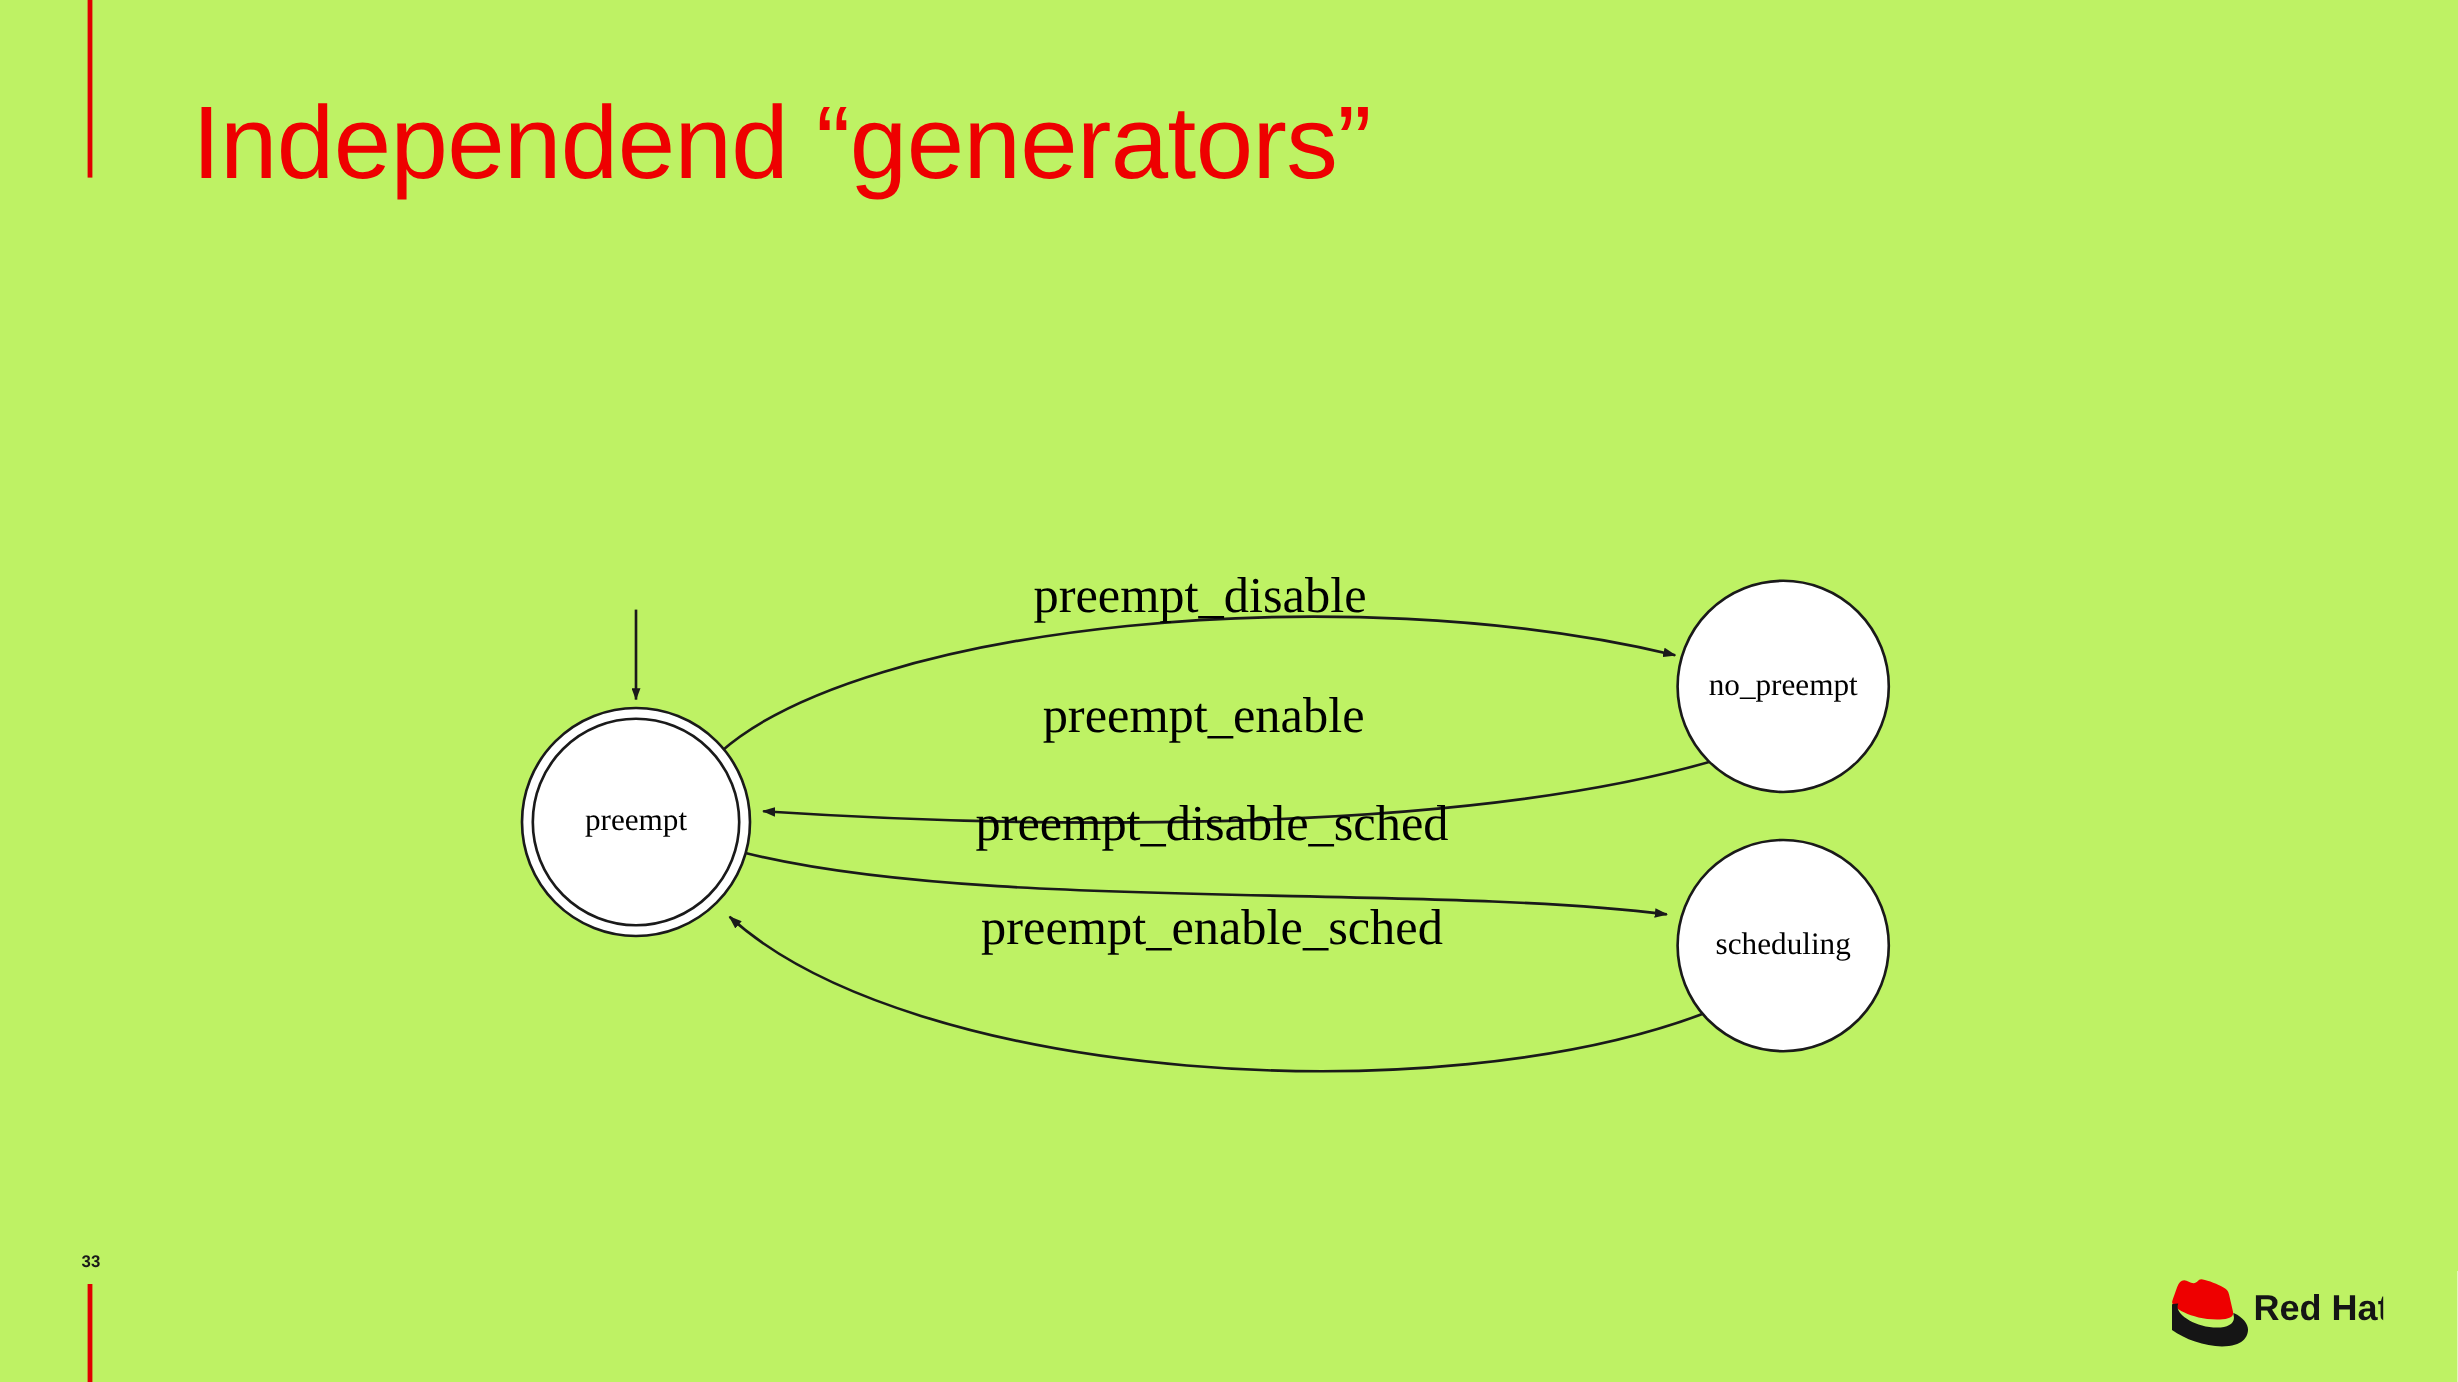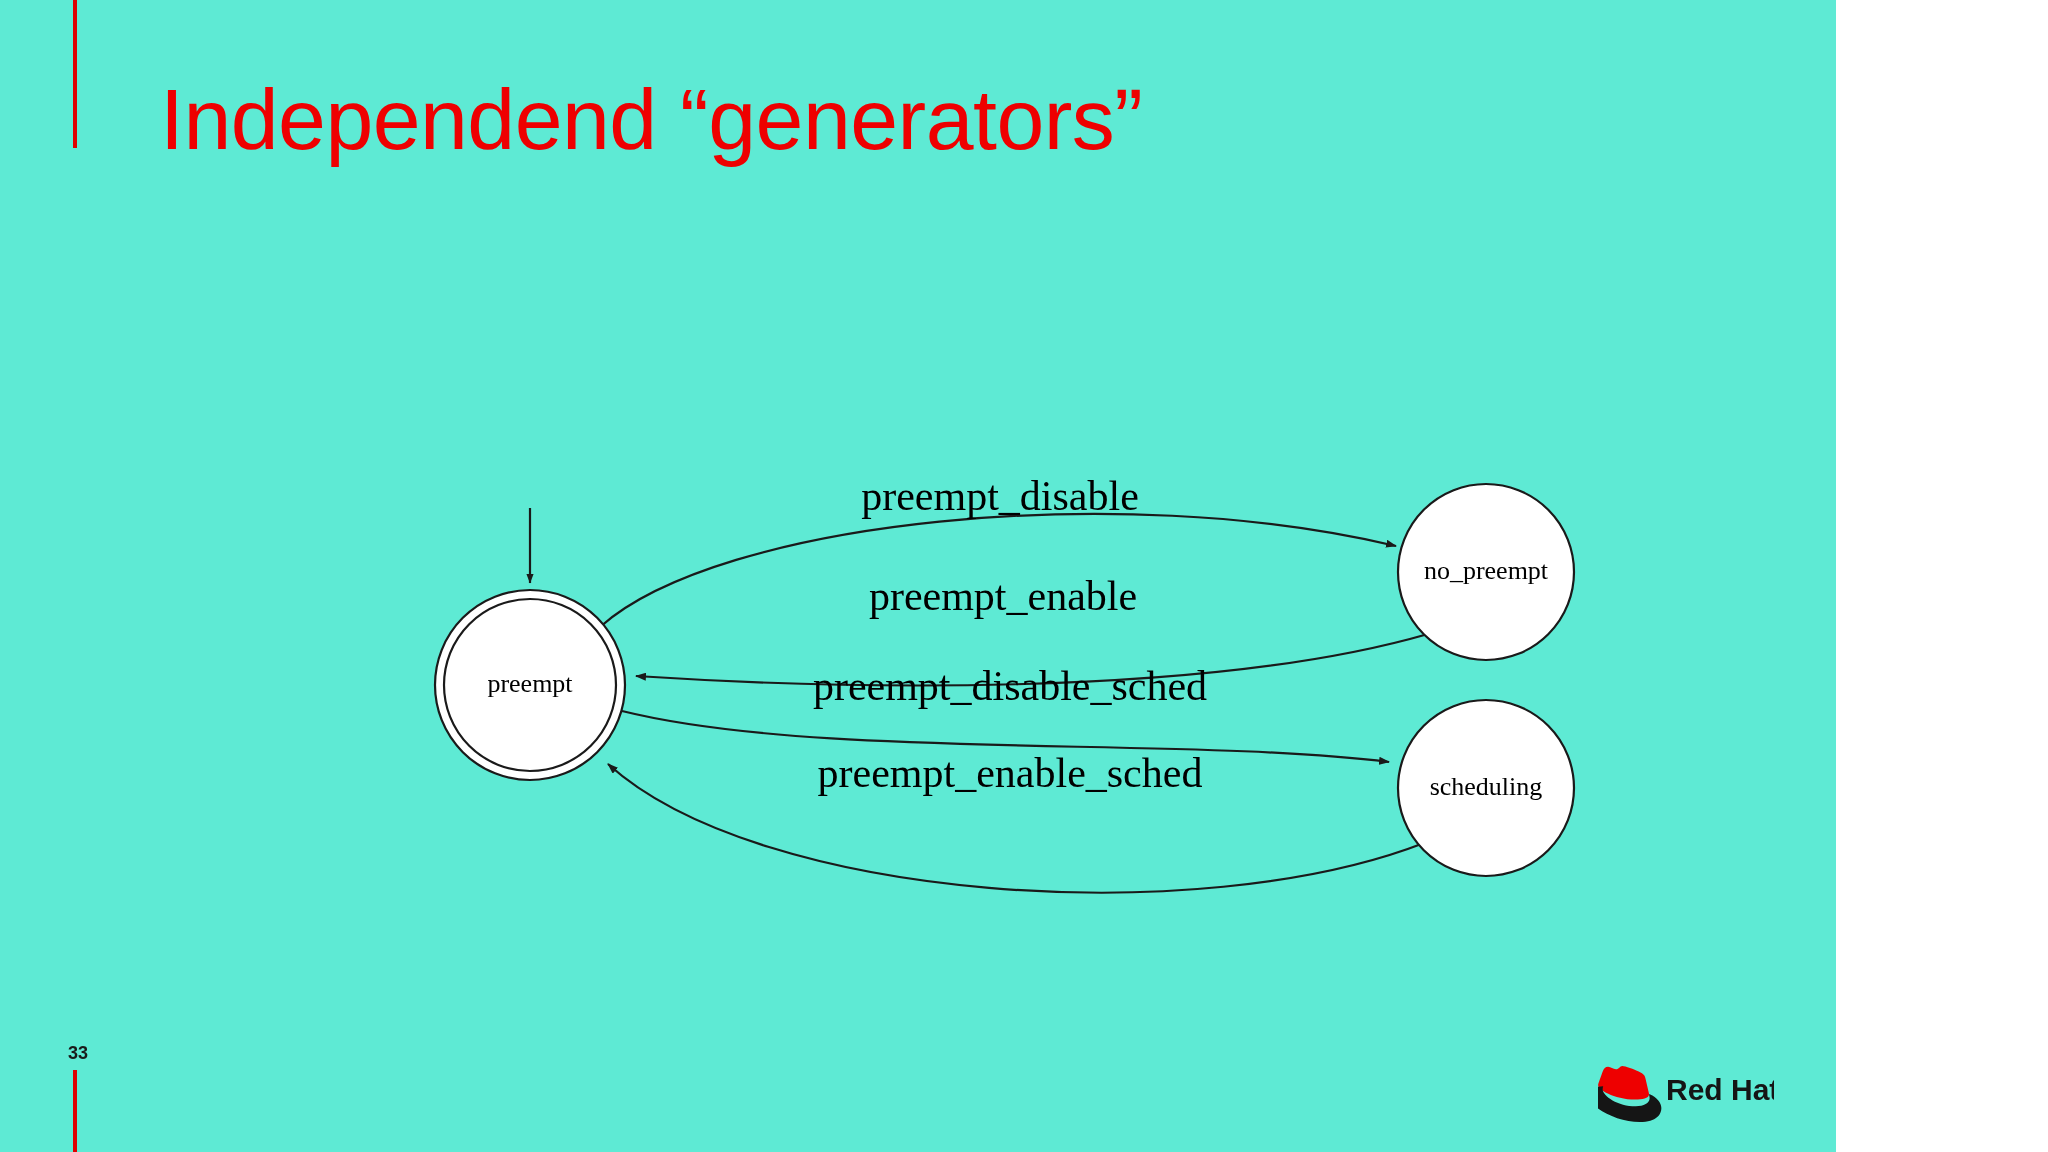--- a/index.html
+++ b/index.html
@@ -5,23 +5,23 @@
   html, body {
     margin: 0;
     padding: 0;
     background: #ffffff;
   }
   body {
     font-family: "Liberation Sans", sans-serif;
   }
   .slide {
     position: relative;
-    width: 1836px;
+    width: 2048px;
     height: 1152px;
-    background: #5eead4;
+    background: #bef264;
     overflow: hidden;
   }
 
   
   .accent-bar-top {
     position: absolute;
     left: 73px;
     top: 0px;
     width: 4px;
     height: 148px;
@@ -48,21 +48,21 @@
     letter-spacing: -0.5px;
     white-space: nowrap;
     line-height: 1.1;
   }
 
   .page-number {
     position: absolute;
     left: 68px;
     top: 1043px;
     font-family: "Liberation Sans", sans-serif;
-    font-size: 18px;
+    font-size: 14px;
     font-weight: bold;
     color: #1a1a1a;
   }
 
   .brand-logo {
     position: absolute;
     right: 62px;
     bottom: 28px;
     width: 176px;
     height: 70px;

